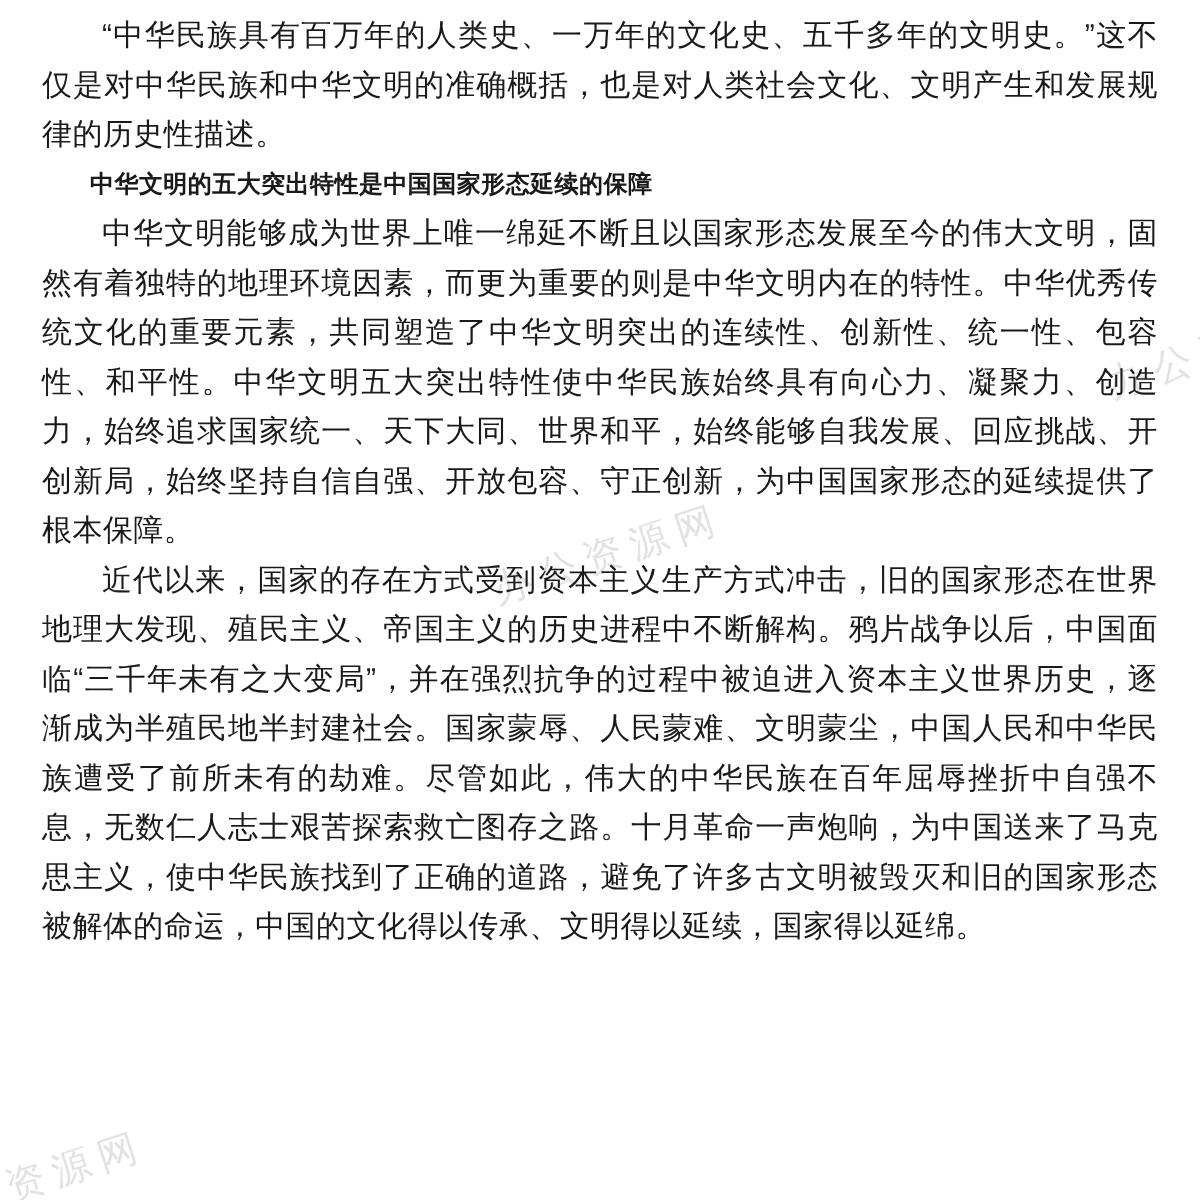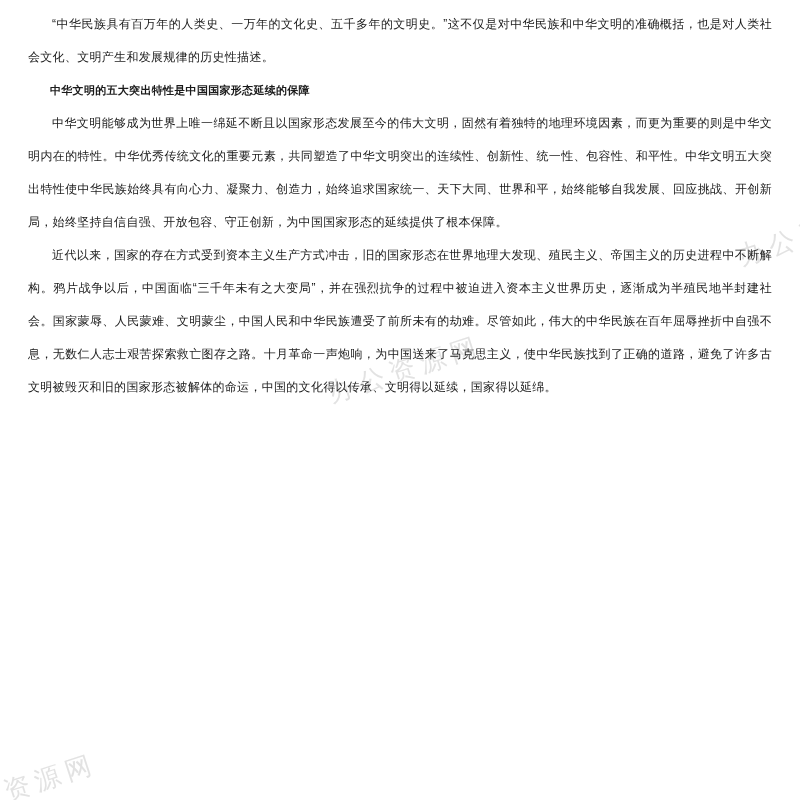--- a/index.html
+++ b/index.html
@@ -11,31 +11,31 @@
   .page {
     position: relative;
     width: 800px;
     height: 800px;
     background: #ffffff;
     padding: 8px 28px 0 28px;
     overflow: hidden;
   }
   .doc-body p,
   .doc-body h3 {
-    font-size: 12px;
+    font-size: 20px;
     line-height: 33px;
     text-align: justify;
     text-indent: 2em;
     letter-spacing: 0.3px;
     word-break: break-all;
   }
   .doc-body p { font-weight: 400; }
   .doc-body h3 {
     font-weight: 700;
-    font-size: 11px;
+    font-size: 16px;
   }
   .watermark {
     position: absolute;
     color: #cccccc;
     opacity: 0.55;
     font-size: 26px;
     letter-spacing: 6px;
     transform: rotate(-18deg);
     white-space: nowrap;
     pointer-events: none;

